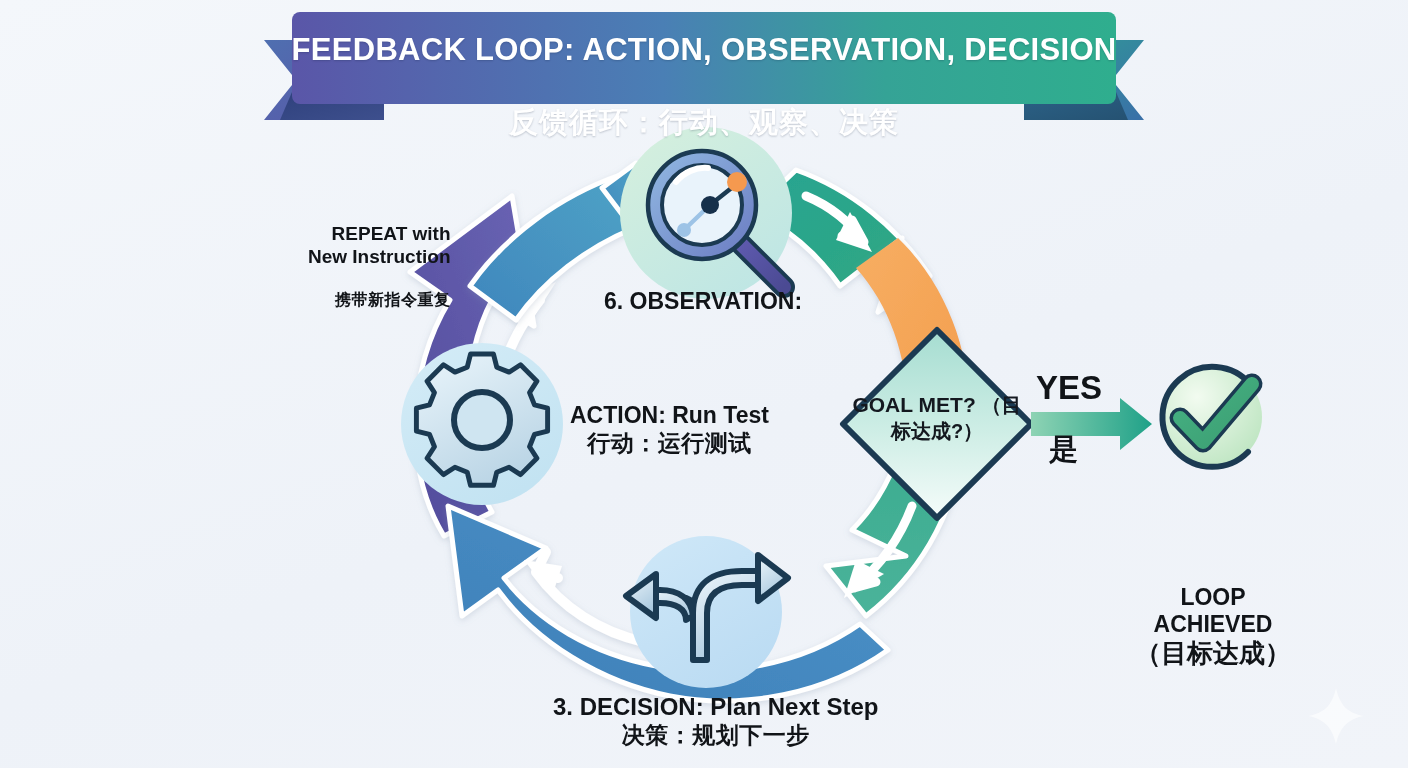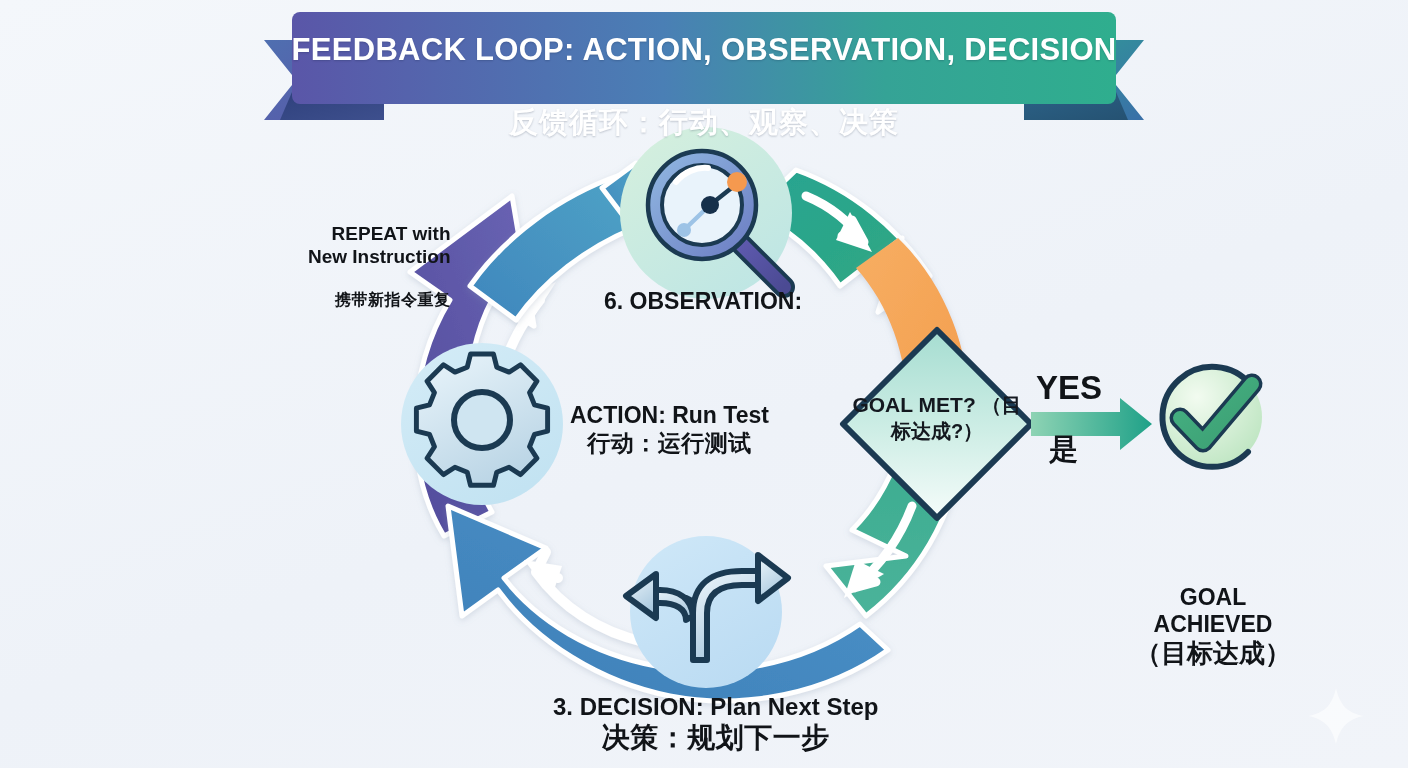--- a/index.html
+++ b/index.html
@@ -67,21 +67,21 @@
   #label-repeat { left: 308px; top: 222px; text-align: right; font-size: 19px; }
   #label-repeat .zh { font-size: 16px; letter-spacing: 0.5px; margin-top: 22px; }
 
   #label-observation { left: 604px; top: 287px; text-align: center; font-size: 23px; }
   #label-observation .zh { font-size: 23px; letter-spacing: 0.5px; }
 
   #label-action { left: 570px; top: 394px; text-align: center; font-size: 23px; margin-top: 7px; }
   #label-action .zh { font-size: 23px; letter-spacing: 0.5px; }
 
   #label-decision { left: 553px; top: 692px; text-align: center; font-size: 24px; }
-  #label-decision .zh { font-size: 28px; letter-spacing: 0.5px; }
+  #label-decision .zh { font-size: 23px; letter-spacing: 0.5px; }
 
   #label-yes { left: 1036px; top: 368px; font-size: 33px; }
   #label-yes-zh { left: 1049px; top: 432px; font-size: 29px; }
 
   #label-goal-achieved {
     left: 1118px; top: 584px;
     width: 190px;
     text-align: center;
     font-size: 23px;
     white-space: normal;
@@ -394,18 +394,18 @@
 
   <div class="diamond-text">
     <span class="en">GOAL MET?</span>
     <span class="zh">（目标达成?）</span>
   </div>
 
   <div class="lbl" id="label-yes">YES</div>
   <div class="lbl" id="label-yes-zh">是</div>
 
   <div class="lbl" id="label-goal-achieved">
-    <span class="en">GOAL</span>
+    <span class="en">LOOP</span>
     <span class="en">ACHIEVED</span>
     <span class="zh">（目标达成）</span>
   </div>
 
 </div>
 
 </body></html>

